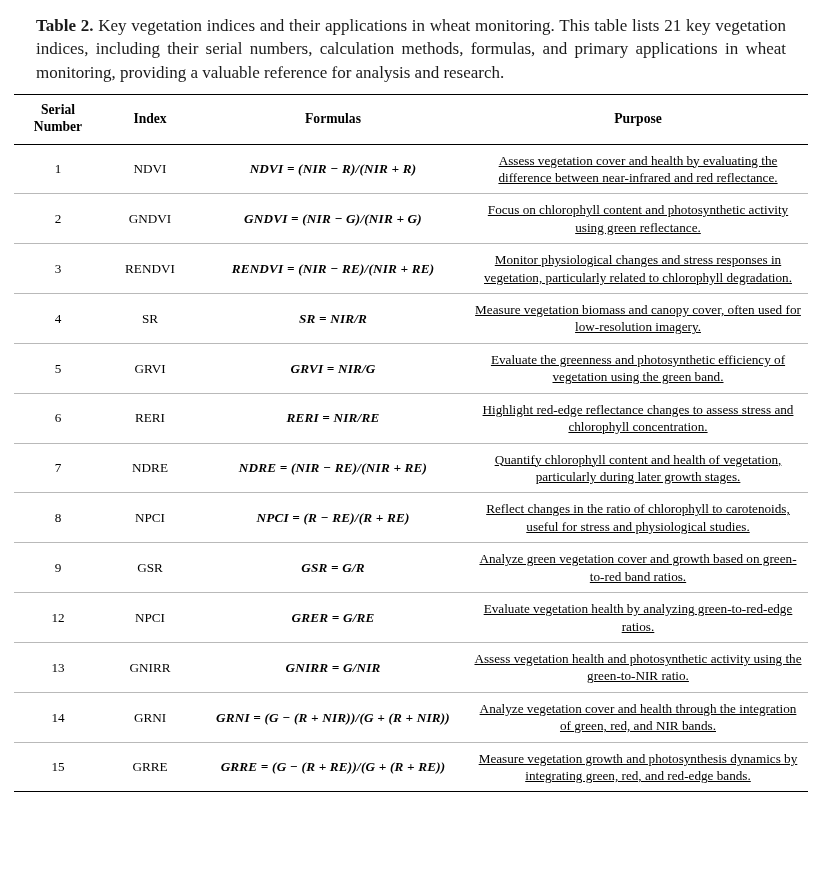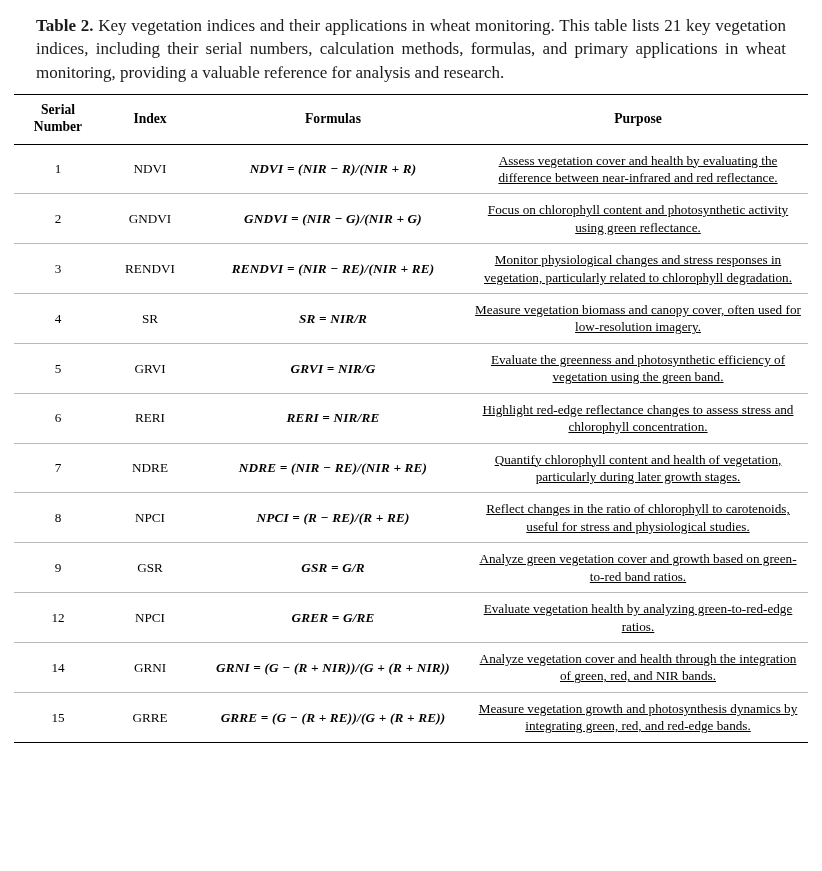--- a/index.html
+++ b/index.html
@@ -163,20 +163,26 @@
         <td class="formula">GSR = G/R</td>
         <td class="purpose">Analyze green vegetation cover and growth based on green-to-red band ratios.</td>
       </tr>
       <tr>
         <td class="serial">12</td>
         <td class="index">NPCI</td>
         <td class="formula">GRER = G/RE</td>
         <td class="purpose">Evaluate vegetation health by analyzing green-to-red-edge ratios.</td>
       </tr>
       <tr>
+        <td class="serial">13</td>
+        <td class="index">GNIRR</td>
+        <td class="formula">GNIRR = G/NIR</td>
+        <td class="purpose">Assess vegetation health and photosynthetic activity using the green-to-NIR ratio.</td>
+      </tr>
+      <tr>
         <td class="serial">14</td>
         <td class="index">GRNI</td>
         <td class="formula">GRNI = (G − (R + NIR))/(G + (R + NIR))</td>
         <td class="purpose">Analyze vegetation cover and health through the integration of green, red, and NIR bands.</td>
       </tr>
       <tr>
         <td class="serial">15</td>
         <td class="index">GRRE</td>
         <td class="formula">GRRE = (G − (R + RE))/(G + (R + RE))</td>
         <td class="purpose">Measure vegetation growth and photosynthesis dynamics by integrating green, red, and red-edge bands.</td>

